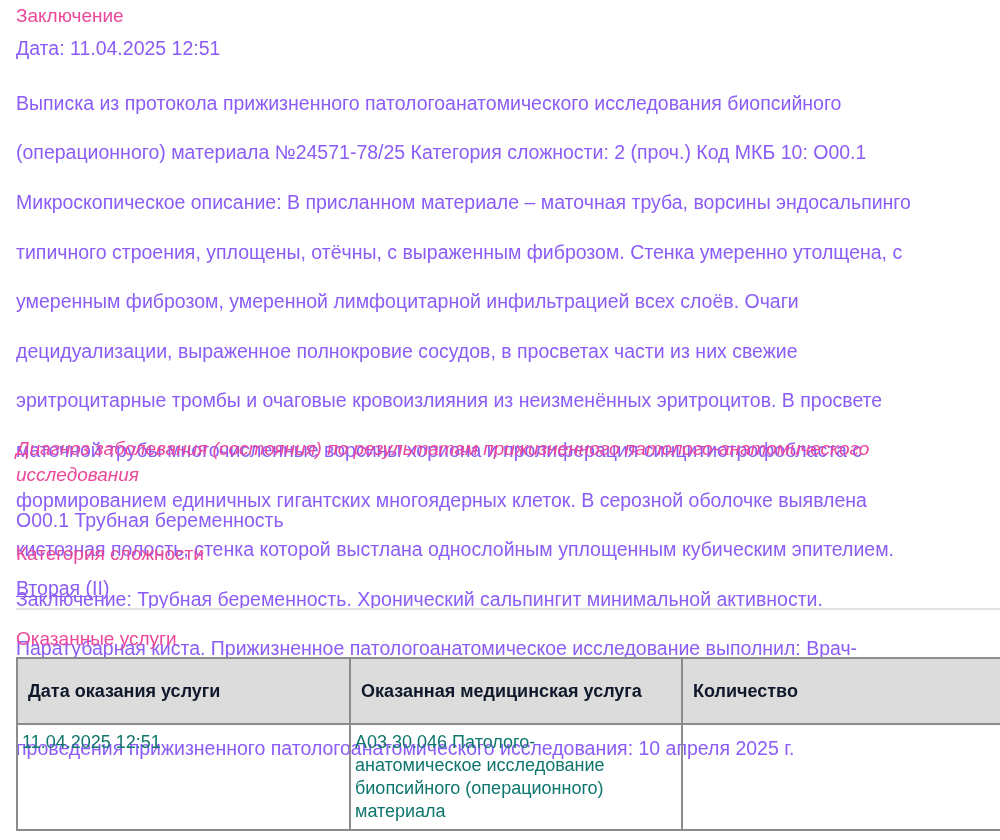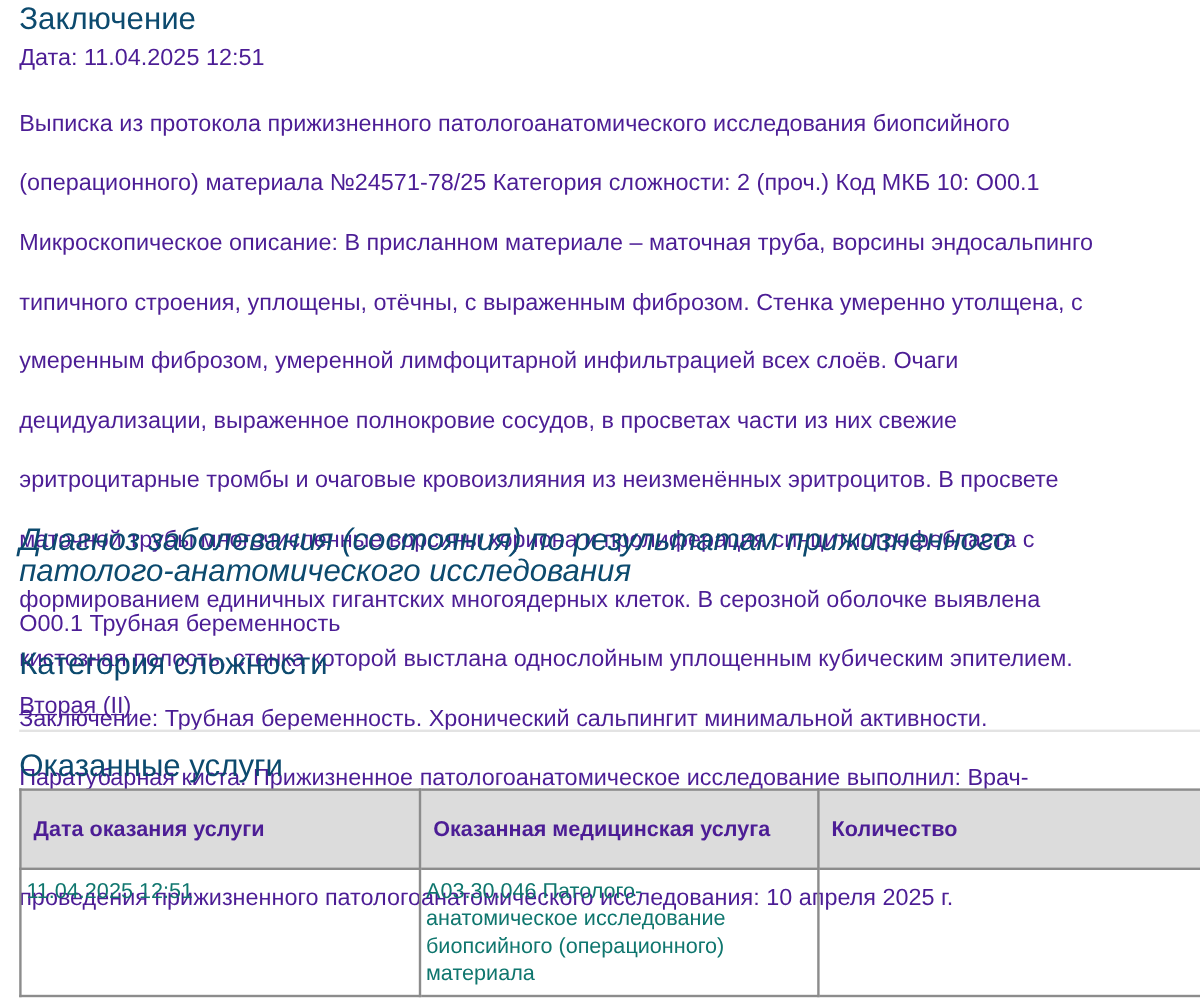--- a/index.html
+++ b/index.html
@@ -15,27 +15,27 @@
       font-family: "Liberation Sans", sans-serif;
       color: #1a1a1a;
     }
     .page {
       position: absolute;
       left: 16px;
       top: 0;
       width: 1010px;
     }
     .section-label {
-      color: #0c4a6e;
-      font-size: 26px;
+      color: #ec4899;
+      font-size: 19px;
       line-height: 25px;
       margin: 0;
     }
     .value {
-      color: #4c1d95;
+      color: #8b5cf6;
       font-size: 19.5px;
       line-height: 24.8px;
       margin: 0;
     }
     #lbl-conclusion { position: absolute; top: 3px; }
     #date-line { position: absolute; top: 36px; }
     #conclusion-text {
       position: absolute;
       top: 66px;
       width: 1010px;
@@ -72,21 +72,21 @@
     }
     table.services th, table.services td {
       border: 2px solid #8c8c8c;
       vertical-align: top;
       text-align: left;
       padding: 0;
     }
     table.services th {
       background: #dcdcdc;
       font-weight: bold;
-      color: #4c1d95;
+      color: #0f172a;
       height: 64px;
       vertical-align: middle;
     }
     table.services td .cell { padding: 6px 4px 6px 4px; color: #0f766e; }
     col.c1 { width: 333px; }
     col.c2 { width: 332px; }
     col.c3 { width: 345px; }
     .th-inner { display: block; padding: 0 10px; }
   </style>
 </head>

